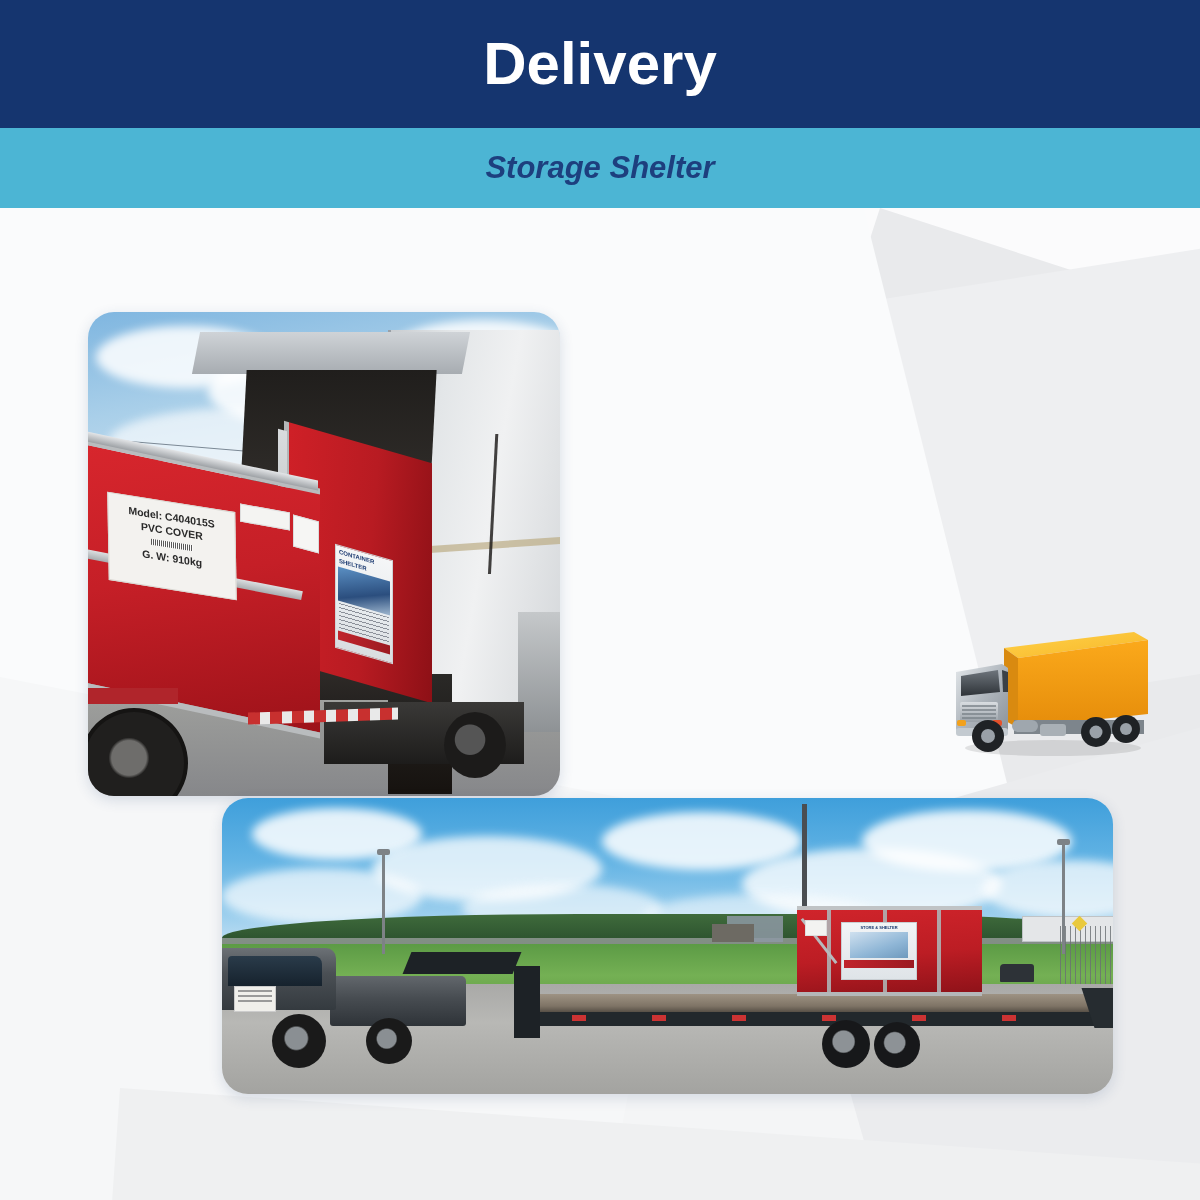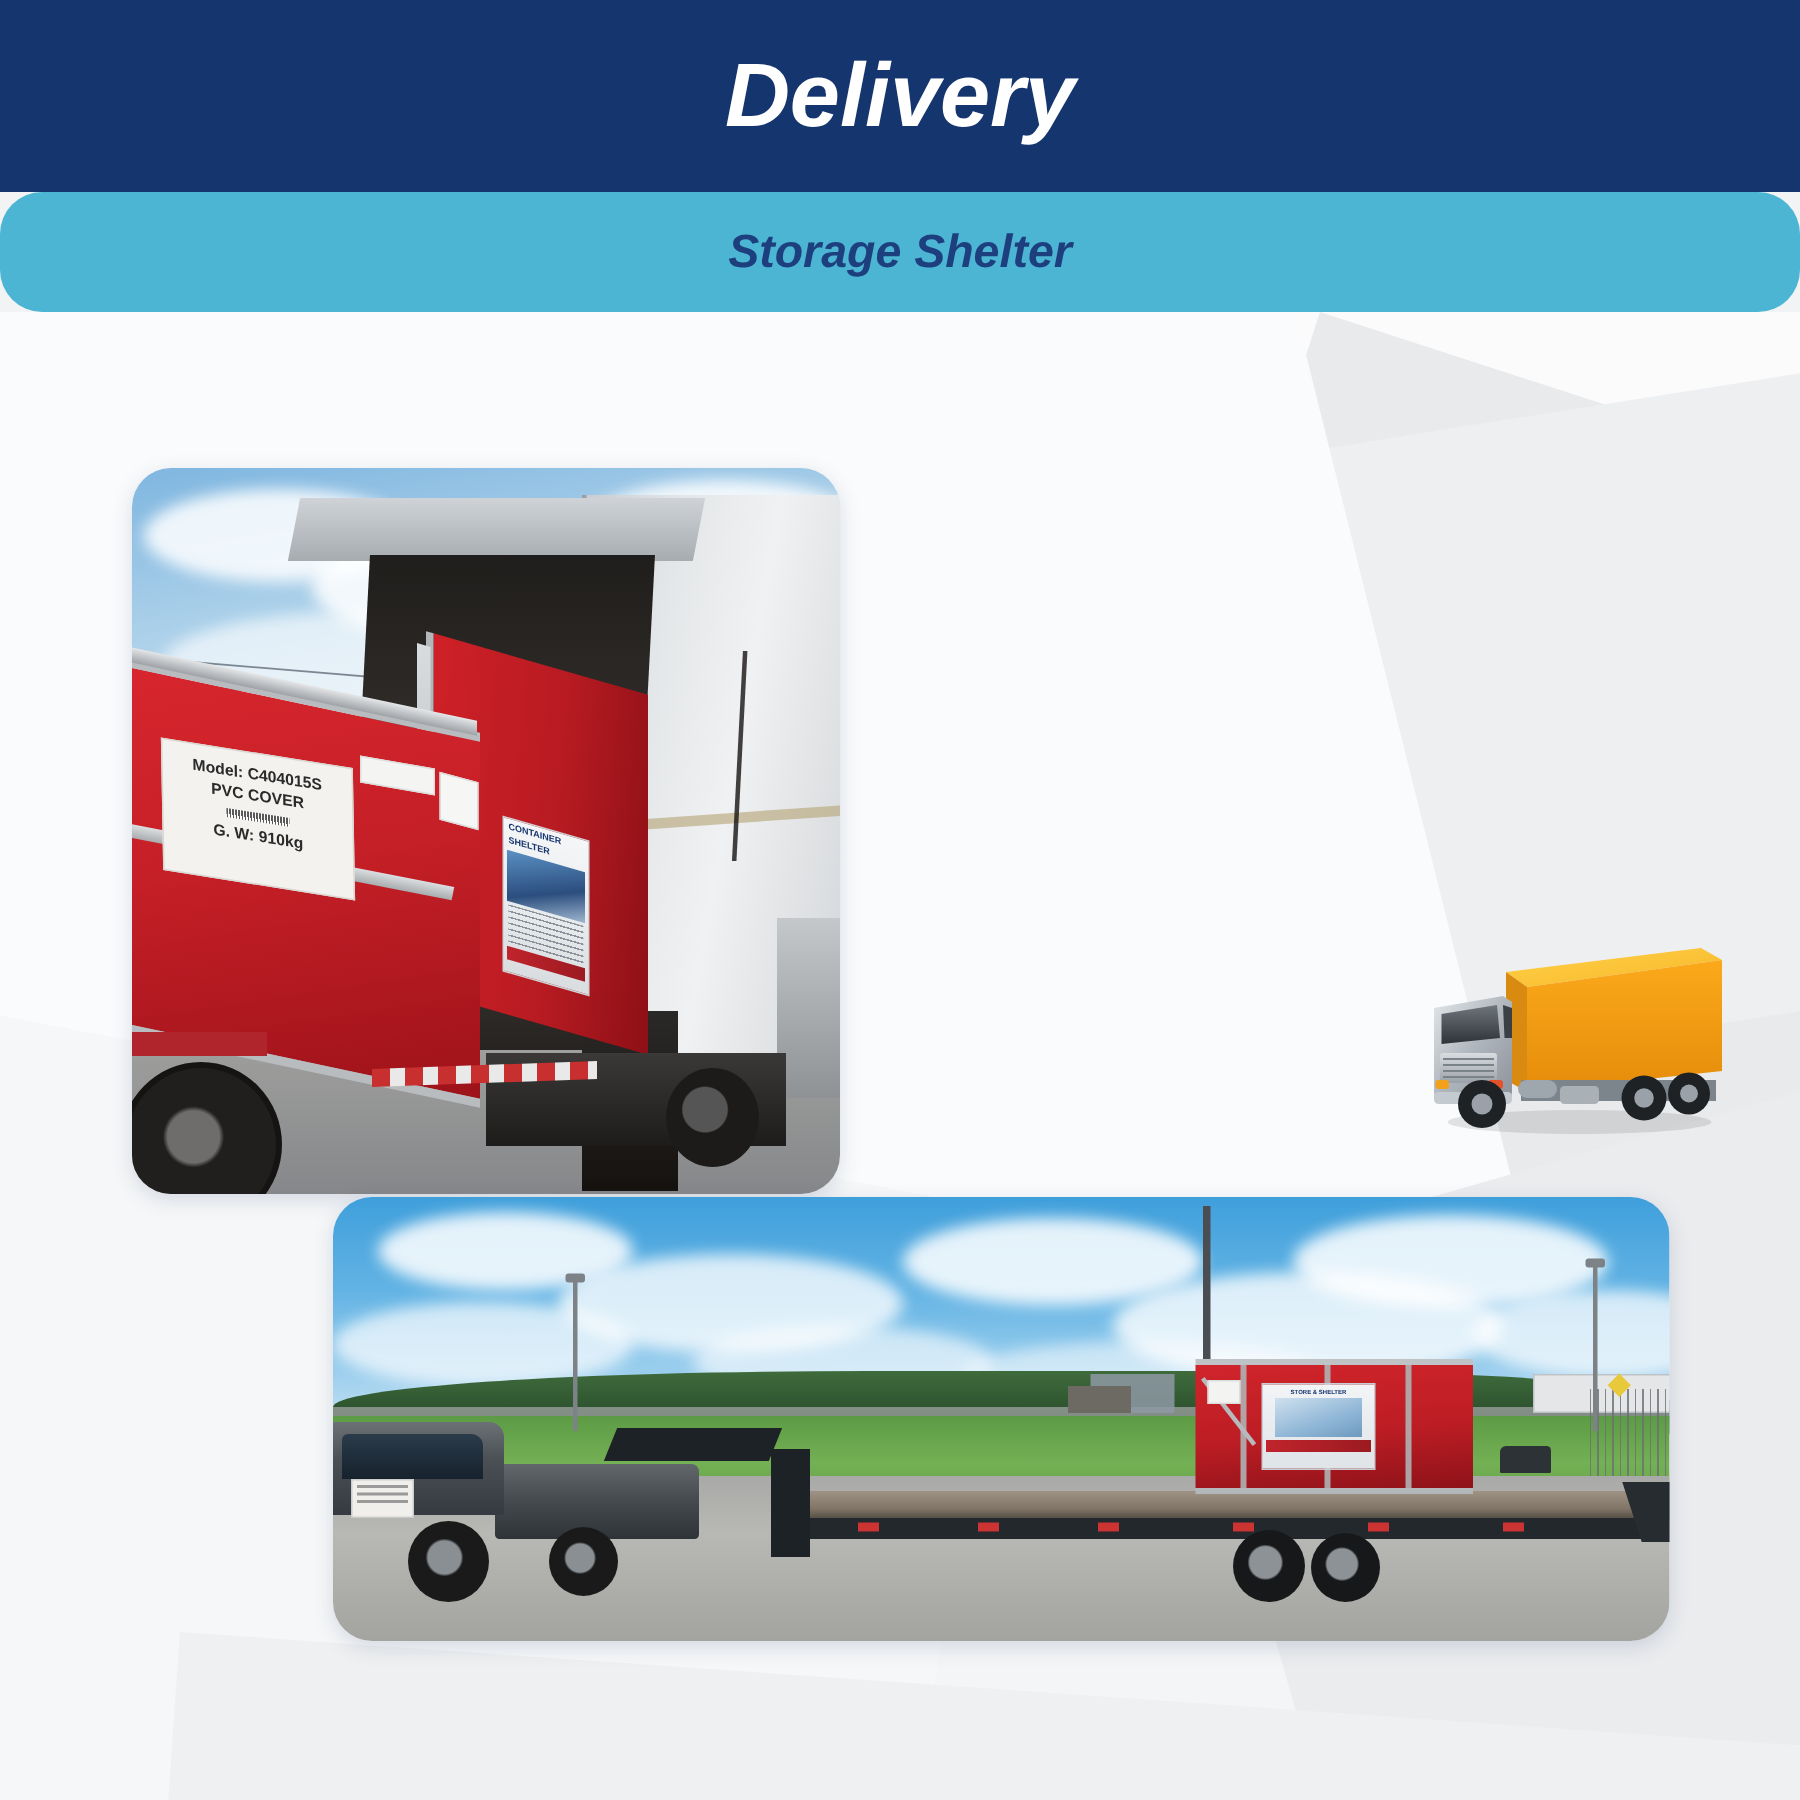--- a/index.html
+++ b/index.html
@@ -84,33 +84,31 @@
     align-items: center;
     justify-content: center;
     z-index: 20;
   }
   .header-title {
     color: #ffffff;
     font-size: 60px;
     font-weight: bold;
     letter-spacing: 0px;
     line-height: 1;
-    font-style: italic;
   }
 
   .header-sub {
     position: absolute;
     top: 128px; left: 0;
     width: 1200px; height: 80px;
     background: #4cb5d4;
     display: flex;
     align-items: center;
     justify-content: center;
     z-index: 20;
-    border-radius: 28px;
   }
   .header-subtitle {
     color: #1d3f7e;
     font-size: 31px;
     font-weight: bold;
     font-style: italic;
   }
 
   
   .photo {

